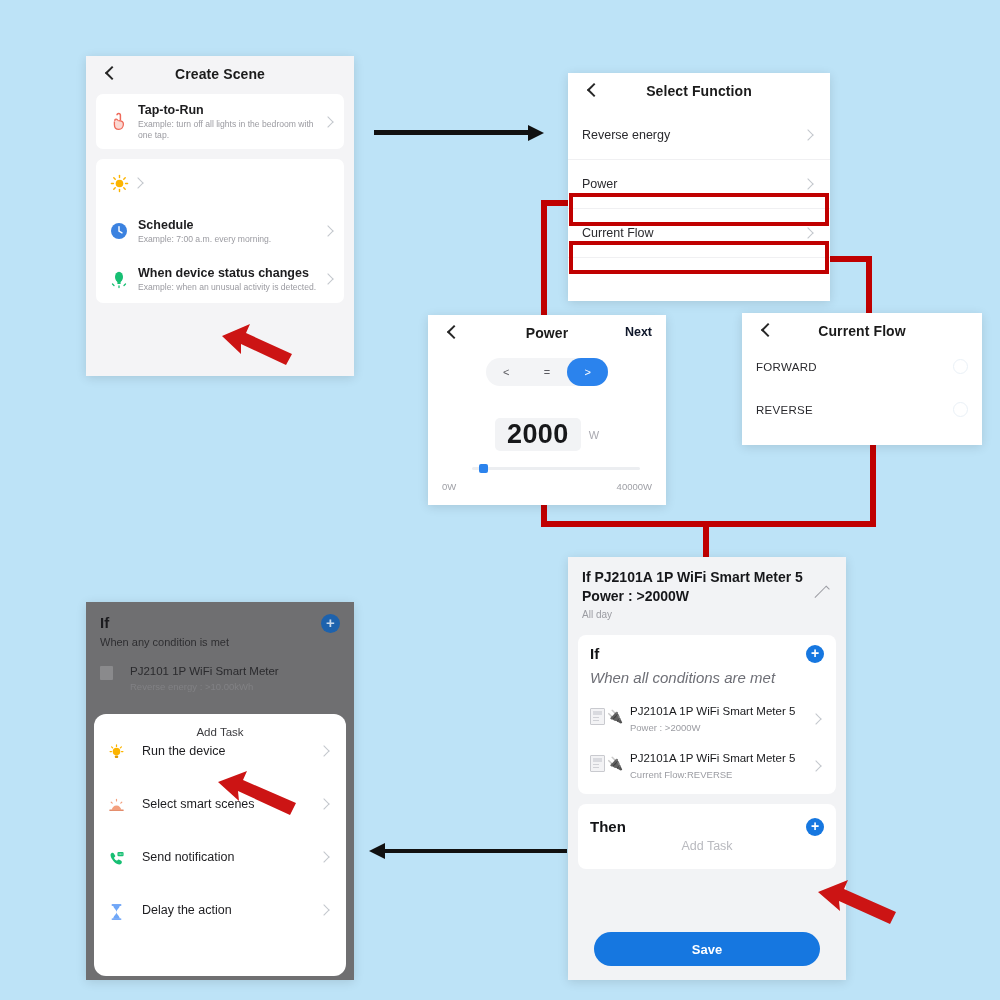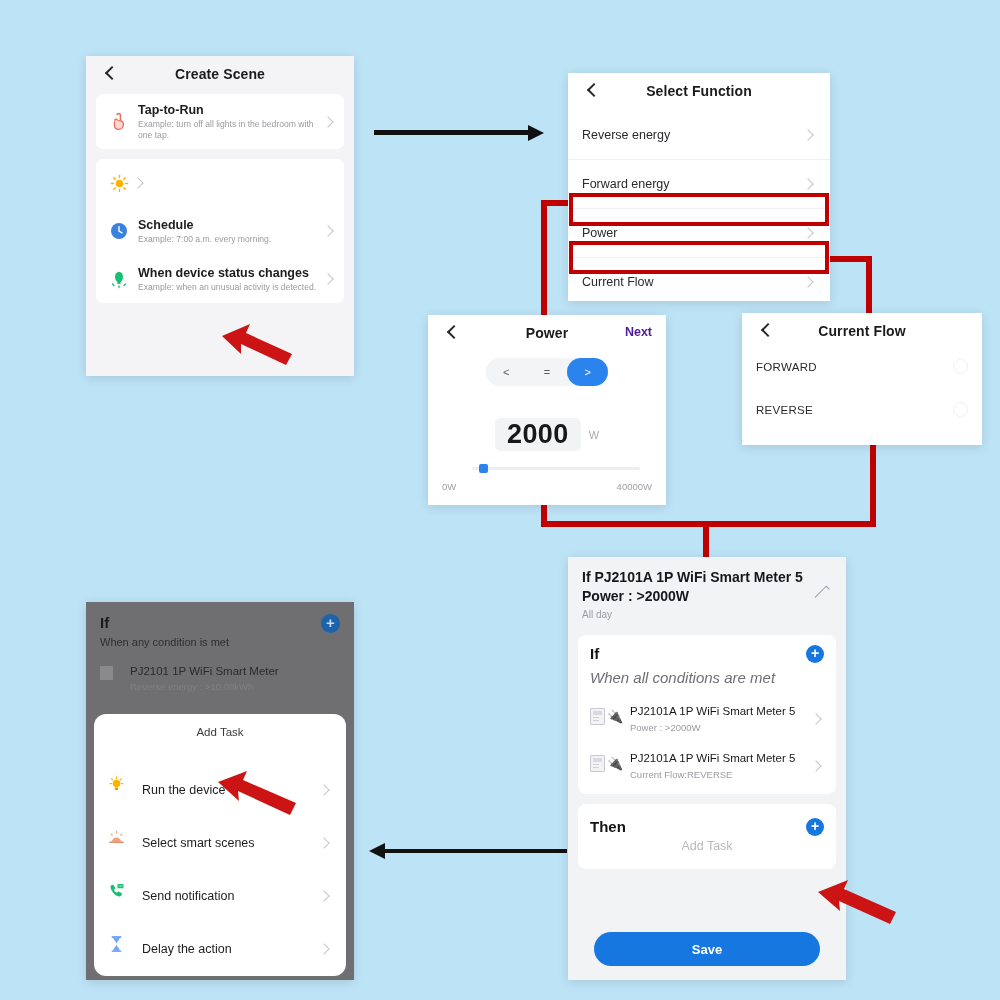--- a/index.html
+++ b/index.html
@@ -39,21 +39,21 @@
   
   #selectFn{left:568px;top:53px;width:262px;height:228px;margin-top:20px;}
   .sf-row{display:flex;align-items:center;height:48px;padding:0 14px;
           border-bottom:1px solid #f0f0f2;}
   .sf-t{flex:1 1 auto;font-size:12.5px;color:#2a2a2e;}
   .hl{position:absolute;border:4px solid #c00000;box-sizing:border-box;}
 
   
   #powerPanel{left:428px;top:315px;width:238px;height:190px;}
   #powerPanel .ttlbar{height:34px;}
-  .next{position:absolute;right:14px;top:10px;font-size:12.5px;font-weight:bold;color:#4c1d95;}
+  .next{position:absolute;right:14px;top:10px;font-size:12.5px;font-weight:bold;color:#0f172a;}
   .seg{position:absolute;left:58px;top:43px;width:122px;height:28px;
        background:#f3f4f6;border-radius:14px;display:flex;align-items:center;}
   .seg>div{flex:1 1 33.33%;text-align:center;font-size:11px;color:#5a5a60;line-height:28px;}
   .seg .on{background:#2b83ed;color:#fff;border-radius:14px;height:28px;}
   .valwrap{position:absolute;left:0;right:0;top:103px;text-align:center;}
   .val{display:inline-block;background:#f2f3f5;border-radius:5px;padding:1px 12px;
        font-size:27px;font-weight:bold;color:#17181a;letter-spacing:.4px;vertical-align:middle;}
   .unit{display:inline-block;font-size:11px;color:#a9a9b0;margin-left:8px;vertical-align:middle;}
   .track{position:absolute;left:44px;right:26px;top:152px;height:3px;background:#eceef1;border-radius:2px;}
   .knob{position:absolute;left:4%;top:-3px;width:9px;height:9px;background:#2b83ed;border-radius:2px;}
@@ -107,21 +107,21 @@
   .dim-plus{position:absolute;right:14px;top:12px;width:19px;height:19px;border-radius:50%;
             background:#1d62ad;color:#c8d9ec;font-size:15px;line-height:18px;text-align:center;font-weight:bold;}
   .dim-dev{display:flex;align-items:flex-start;margin-top:16px;}
   .dim-dev-ic{flex:0 0 30px;padding-top:2px;}
   .dim-meter{width:13px;height:14px;background:#8a8a8c;border-radius:1px;}
   .dim-t{font-size:11.5px;color:#2a2a2d;line-height:14px;}
   .dim-sub{font-size:9.5px;color:#818184;margin-top:3px;}
   .sheet{position:absolute;left:8px;right:8px;bottom:4px;height:262px;background:#fff;
          border-radius:12px;}
   .sheet-t{text-align:center;font-size:11.5px;color:#3b3b3f;padding:12px 0 6px 0;}
-  .at-row{display:flex;align-items:flex-end;height:53px;padding:0 14px;}
+  .at-row{display:flex;align-items:flex-start;height:53px;padding:0 14px;}
   .at-ic{flex:0 0 30px;font-size:16px;line-height:1;}
   .at-t{flex:1 1 auto;font-size:12.5px;color:#1d1d20;padding-left:4px;}
 
   
   .blk{position:absolute;background:#111;}
   .red{position:absolute;background:#c00000;}
   .arrow{position:absolute;width:0;height:0;}
   .ar-r{border-left:16px solid #111;border-top:8px solid transparent;border-bottom:8px solid transparent;}
   .ar-l{border-right:16px solid #111;border-top:8px solid transparent;border-bottom:8px solid transparent;}
 </style>
@@ -238,24 +238,20 @@
 <div class="panel shadow" id="selectFn">
   <div class="ttlbar">
     <div class="back"></div>
     <div class="ttl">Select Function</div>
   </div>
   <div class="sf-row">
     <div class="sf-t">Reverse energy</div>
     <div class="chev"></div>
   </div>
   <div class="sf-row">
-    <div class="sf-t">Forward energy</div>
-    <div class="chev"></div>
-  </div>
-  <div class="sf-row">
     <div class="sf-t">Power</div>
     <div class="chev"></div>
   </div>
   <div class="sf-row">
     <div class="sf-t">Current Flow</div>
     <div class="chev"></div>
   </div>
 </div>
 <div class="hl" style="left:569px;top:193px;width:260px;height:33px;"></div>
 <div class="hl" style="left:569px;top:241px;width:260px;height:33px;"></div>

